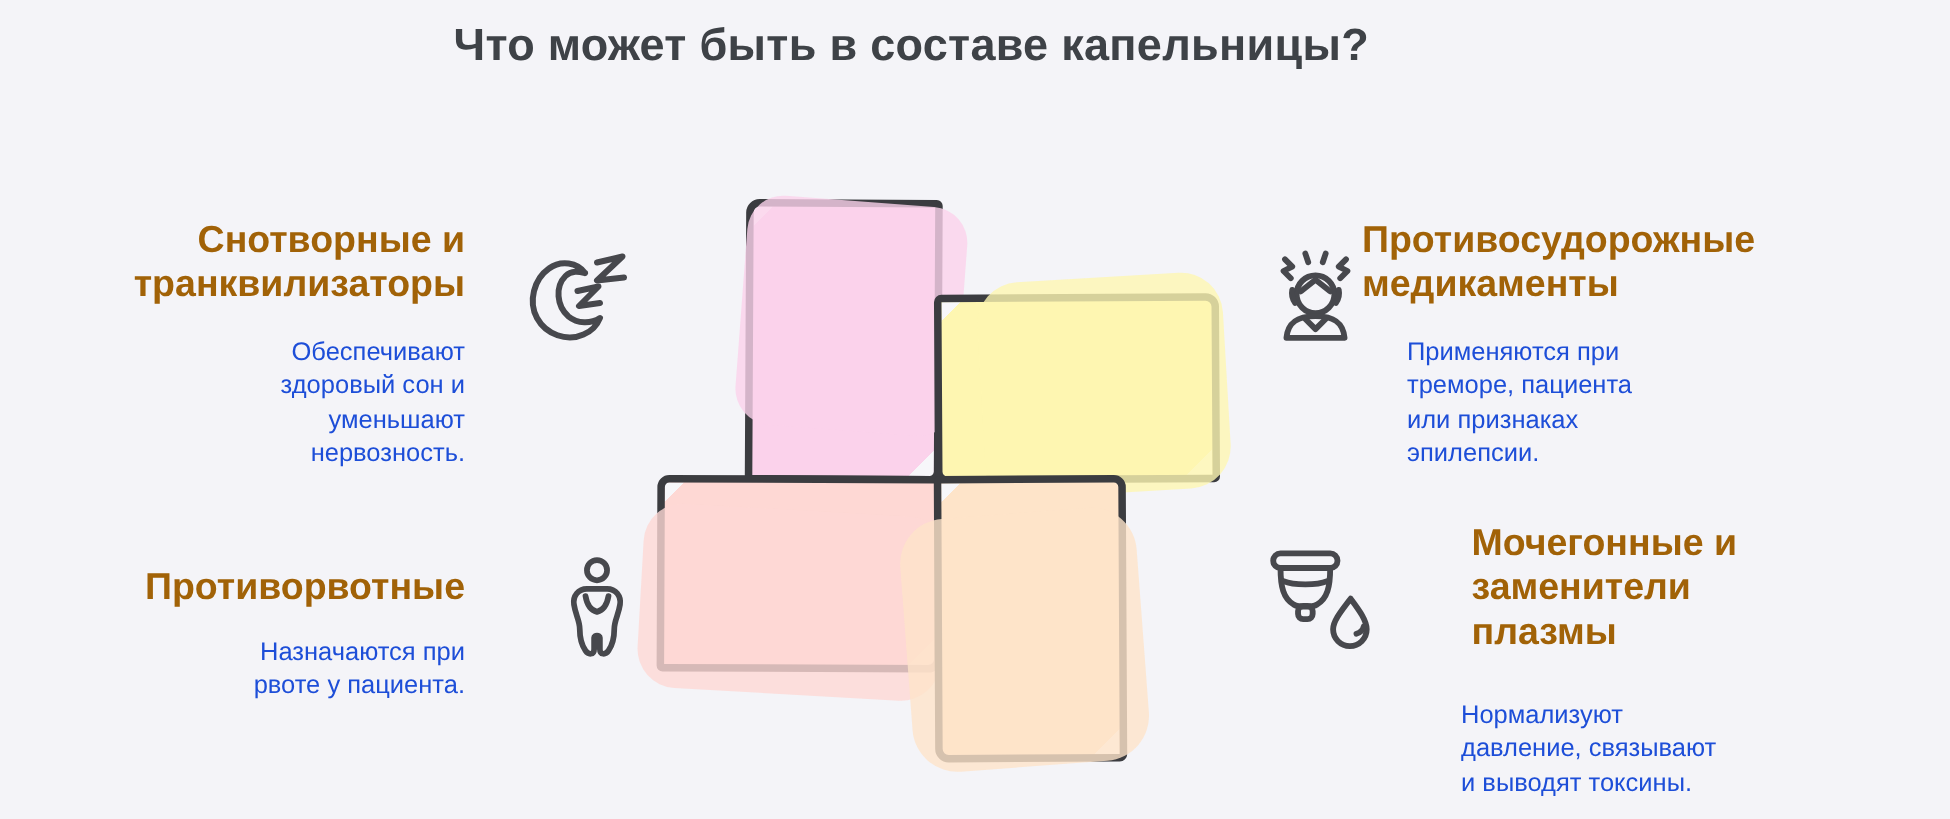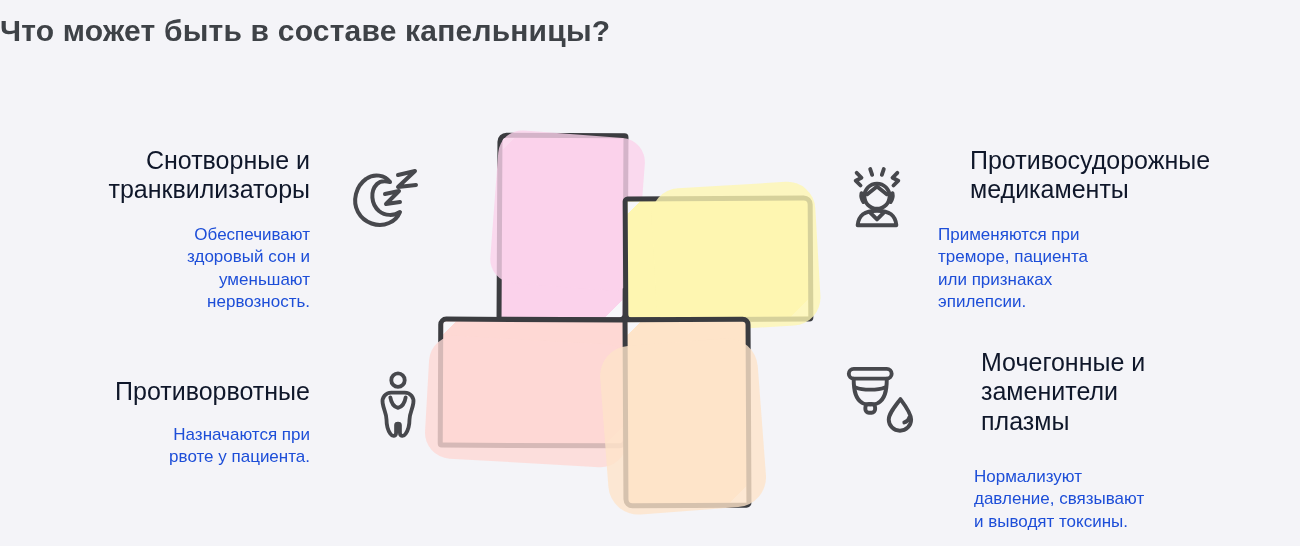--- a/index.html
+++ b/index.html
@@ -4,21 +4,21 @@
 <style>
   html,body { margin:0; padding:0; background:#F4F4F8; }
   .canvas {
     position:relative; width:1300px; height:546px; overflow:hidden;
     background:#F4F4F8;
     font-family:"Liberation Sans", sans-serif;
     color:#3E4247;
   }
   .title {
     position:absolute; top:14px; left:0; width:1215px; margin:0;
-    font-size:30px; font-weight:700; letter-spacing:.2px;
+    text-align:center; font-size:30px; font-weight:700; letter-spacing:.2px;
     color:#3E4247;
   }
   
   .square {
     position:absolute; box-sizing:border-box; z-index:1;
     border:5px solid #3B3C40;
     background-color:var(--c);
     background-image:
       linear-gradient(135deg, #F7F7FA 9px, rgba(0,0,0,0) 9px),
       linear-gradient(-45deg, #F7F7FA 12px, rgba(0,0,0,0) 12px);
@@ -35,33 +35,33 @@
                border-radius:8px 5px 9px 4px; transform:rotate(.25deg); }
   .sq-orange { left:623px; top:317px; width:128px; height:191px;
                border-radius:4px 8px 5px 9px; transform:rotate(-.3deg); }
   .sq-pink::before   { top:-4px;  right:-18px; bottom:30px;  left:-8px;  transform:rotate(4deg);  border-radius:24px; }
   .sq-yellow::before { top:-16px; right:-10px; bottom:-12px; left:26px;  transform:rotate(-3deg); border-radius:28px; }
   .sq-salmon::before { top:18px;  right:-6px;  bottom:-20px; left:-16px; transform:rotate(3deg);  border-radius:26px; }
   .sq-orange::before { top:20px;  right:-16px; bottom:-8px;  left:-24px; transform:rotate(-4deg); border-radius:30px; }
 
   
   .heading {
-    position:absolute; margin:0; font-size:25px; font-weight:400;
-    line-height:1.17; color:#0f172a; white-space:pre-line;
+    position:absolute; margin:0; font-size:25px; font-weight:700;
+    line-height:1.17; color:#a16207; white-space:pre-line;
   }
   .body {
     position:absolute; margin:0; font-size:17px; font-weight:400;
     line-height:1.32; color:#1d4ed8; white-space:pre-line;
   }
   .r { text-align:right; }
   .h-sedatives  { top:146px; left:40px;  width:270px; }
   .b-sedatives  { top:224px; left:40px;  width:270px; }
   .h-antiemetic { top:377px; left:40px;  width:270px;text-align:right; }
   .b-antiemetic { top:424px; left:40px;  width:270px; }
-  .h-anticonv   { top:146px; left:970px; width:290px; }
+  .h-anticonv   { top:146px; left:908px; width:290px; }
   .b-anticonv   { top:224px; left:938px; width:280px; }
   .h-diuretic   { top:348px; left:981px; width:240px; }
   .b-diuretic   { top:466px; left:974px; width:260px; }
 
   
   .icon { position:absolute; }
   .icon path, .icon circle, .icon rect {
     fill:none; stroke:#47484D; stroke-width:4;
     stroke-linecap:round; stroke-linejoin:round;
   }

